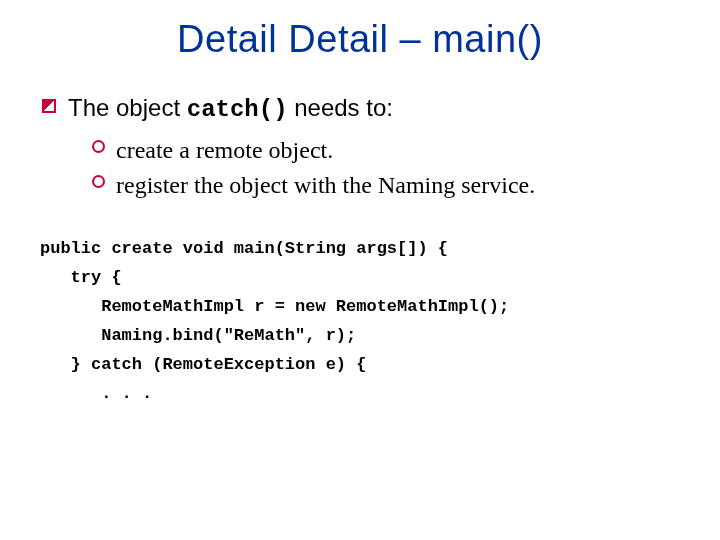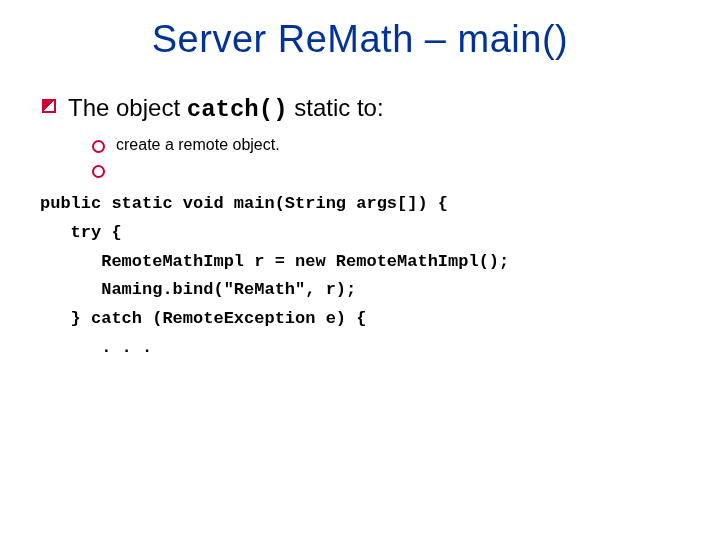--- a/index.html
+++ b/index.html
@@ -41,25 +41,26 @@
     height: 14px;
     box-sizing: border-box;
     border: 2px solid #cc0033;
     background: linear-gradient(135deg, #cc0033 50%, transparent 50%);
   }
   .mono {
     font-family: "Courier New", Courier, monospace;
     font-weight: bold;
   }
   .level2 {
-    font-size: 16px;
+    font-size: 24px;
     margin: 4px 0 2px 52px;
     padding-left: 24px;
     position: relative;
     line-height: 1.3;
+    font-family: Liberation Serif, serif;
   }
   .level2 .circle {
     position: absolute;
     left: 0;
     top: 5px;
     width: 13px;
     height: 13px;
     box-sizing: border-box;
     border: 2px solid #cc0033;
     border-radius: 50%;
@@ -72,35 +73,36 @@
     line-height: 1.7;
     margin-top: 34px;
     white-space: pre;
     color: #000000;
   }
 </style>
 </head>
 <body>
 
 <div class="slide">
-  <h1 class="title">Server ReMath – main()</h1>
+  <h1 class="title">Detail Detail – main()</h1>
 
   <div class="level1">
     <span class="square"></span>
-    <span>The object </span><span class="mono">catch()</span><span> static to:</span>
+    <span>The object </span><span class="mono">catch()</span><span> needs to:</span>
   </div>
 
   <div class="level2">
     <span class="circle"></span>
     <span>create a remote object.</span>
   </div>
 
   <div class="level2">
     <span class="circle"></span>
+    <span>register the object with the Naming service.</span>
   </div>
 
-  <div class="codeblock">public static void main(String args[]) {
+  <div class="codeblock">public create void main(String args[]) {
    try {
       RemoteMathImpl r = new RemoteMathImpl();
       Naming.bind("ReMath", r);
    } catch (RemoteException e) {
       . . .</div>
 </div>
 
 </body></html>

